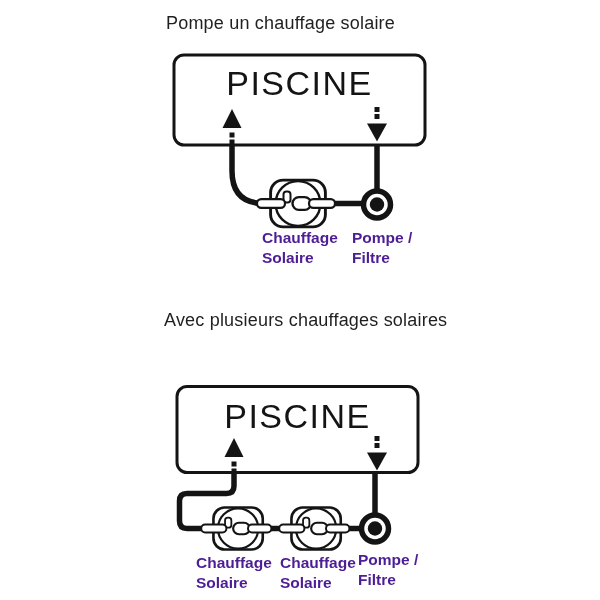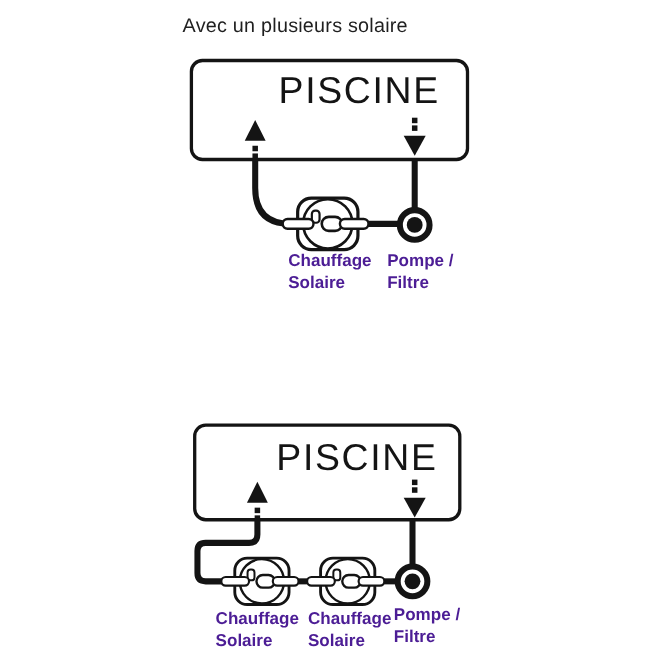--- a/index.html
+++ b/index.html
@@ -7,21 +7,21 @@
     width:600px;height:600px;background:#ffffff;position:relative;overflow:hidden;
     font-family:"Liberation Sans",sans-serif;color:#141414;
   }
   .abs{position:absolute;}
   .title{
     position:absolute;font-size:18px;font-weight:400;color:#1f1f1f;
     white-space:nowrap;letter-spacing:0.2px;
   }
   .pool-label{
     position:absolute;font-size:34px;font-weight:400;color:#141414;
-    text-align:center;letter-spacing:1.5px;line-height:1;white-space:nowrap;margin-left:27px;
+    text-align:center;letter-spacing:1.5px;line-height:1;white-space:nowrap;
   }
   .lbl{
     position:absolute;font-size:15.5px;font-weight:700;color:#4c1d95;
     line-height:20px;white-space:nowrap;
   }
   svg{position:absolute;left:0;top:0;}
 </style>
 </head>
 <body>
 
@@ -85,33 +85,34 @@
         <rect x="374.5" y="443" width="5" height="5" fill="#141414"></rect>
         <polygon points="377,470.5 367,452.5 387,452.5" fill="#141414"></polygon>
       </g>
 
       <use href="#heaterSym" xlink:href="#heaterSym" transform="translate(212,506) scale(0.9)"></use>
       <use href="#heaterSym" xlink:href="#heaterSym" transform="translate(290,506) scale(0.9)"></use>
       <use href="#pumpSym" xlink:href="#pumpSym" transform="translate(375,528.5)"></use>
     </g>
   </svg>
 
-  <div class="title" style="left:166px;top:13px">Avec un plusieurs solaire</div>
+  <div class="title" style="left:166px;top:13px">Pompe un chauffage solaire</div>
 
   <div class="pool-label" style="left:174px;top:66px;width:251px">PISCINE</div>
 
   <div class="lbl" style="left:262px;top:228px">
     <div>Chauffage</div>
     <div>Solaire</div>
   </div>
   <div class="lbl" style="left:352px;top:228px">
     <div>Pompe /</div>
     <div>Filtre</div>
   </div>
 
+  <div class="title" style="left:164px;top:310px">Avec plusieurs chauffages solaires</div>
 
   <div class="pool-label" style="left:177px;top:399px;width:241px">PISCINE</div>
 
   <div class="lbl" style="left:196px;top:553px">
     <div>Chauffage</div>
     <div>Solaire</div>
   </div>
   <div class="lbl" style="left:280px;top:553px">
     <div>Chauffage</div>
     <div>Solaire</div>

